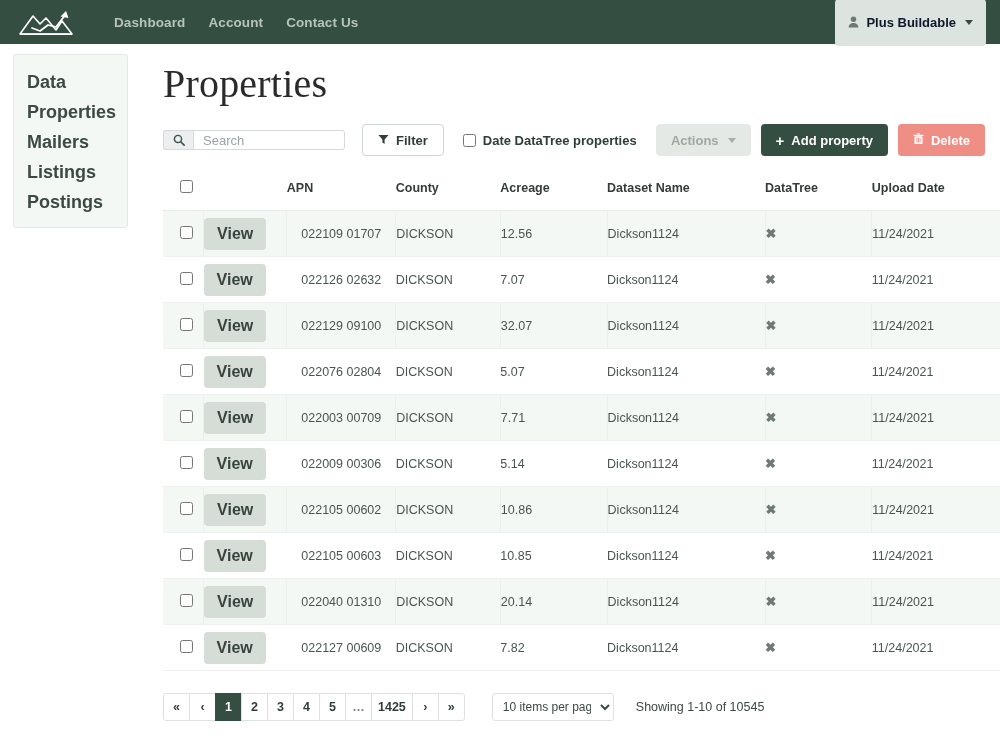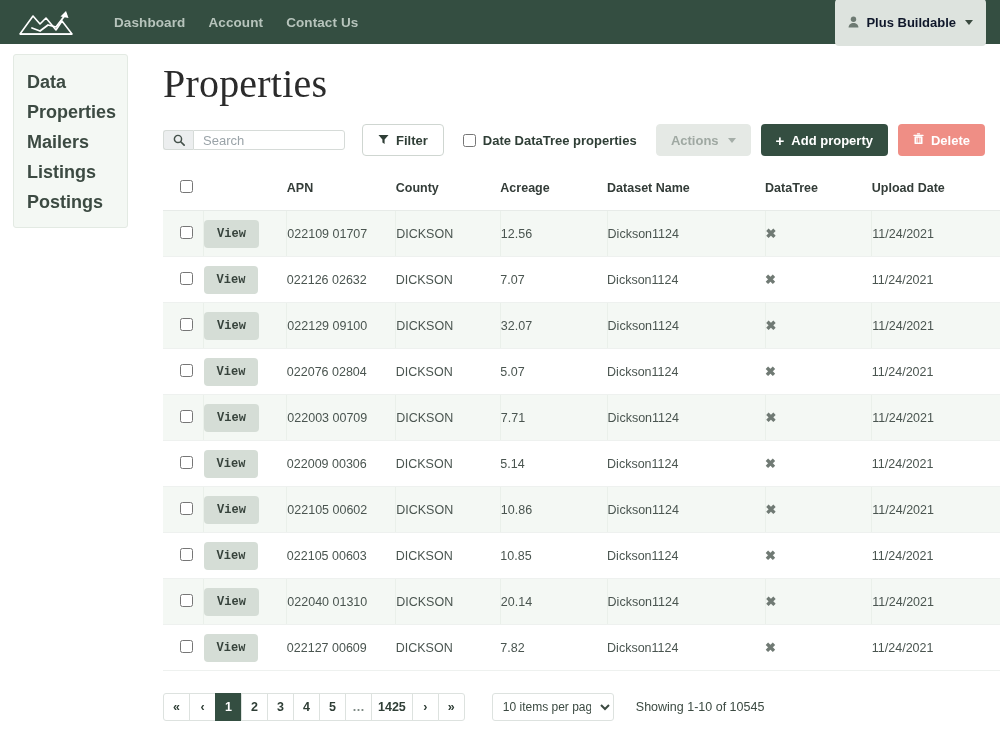--- a/index.html
+++ b/index.html
@@ -157,40 +157,40 @@
     height: 46px;
     vertical-align: middle;
     border-bottom: 1px solid #eef1ef;
   }
   tbody tr.alt td { background: #f4f8f4; }
   tbody tr.alt td + td { border-left: 1px solid #eaf0ea; }
   tbody tr.alt td:first-child { border-left: none; }
 
   .col-check { width: 38px; padding-left: 14px !important; }
   .col-view  { width: 78px; }
-  .col-apn   { width: 102px; }
+  .col-apn   { width: 102px; text-align: center; }
   .col-county{ width: 98px; }
   .col-acre  { width: 100px; }
   .col-ds    { width: 148px; }
   .col-dt    { width: 100px; }
   .col-up    { width: 120px; }
 
   th.col-check { padding-left: 14px !important; }
 
   .row-check { width: 13px; height: 13px; margin: 0 0 0 3px; cursor: pointer; accent-color: #344e41; }
   .btn-view {
     background: #d5ddd6;
     border: none;
     border-radius: 4px;
-    font-size: 12px;
+    font-size: 16px;
     font-weight: bold;
     color: #37433c;
     padding: 7px 13px;
     cursor: pointer;
-    font-family: Liberation Mono, monospace;
+    font-family: Liberation Sans, sans-serif;
   }
   .x-mark { font-size: 13px; font-weight: bold; color: #707a74; }
 
   
   .pager-bar { display: flex; align-items: center; padding: 22px 0 0 0; }
   .pagination { display: flex; }
   .pg {
     min-width: 27px;
     height: 28px;
     border: 1px solid #dde2df;

